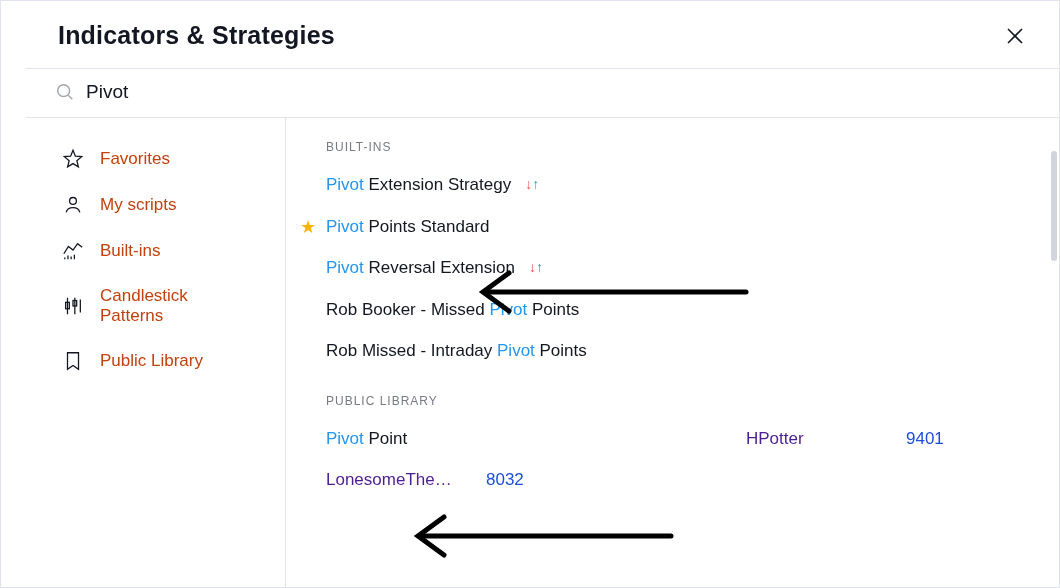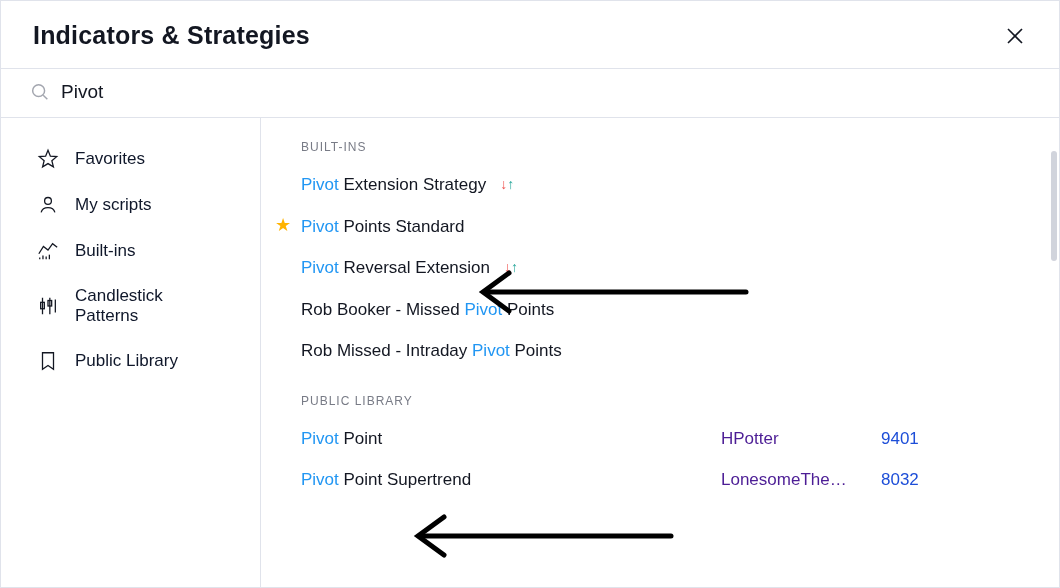--- a/index.html
+++ b/index.html
@@ -6,21 +6,21 @@
   body {
     font-family: "Trebuchet MS", "Lucida Grande", Arial, sans-serif;
     background: #ffffff;
     color: #131722;
     width: 1060px;
     height: 588px;
     overflow: hidden;
     position: relative;
     border: 1px solid #e0e3eb;
   }
-  .modal { width: 100%; height: 100%; display: flex; flex-direction: column; }
+  .modal { width: 100%; height: 100%; display: flex; flex-direction: column; padding-left: 25px; }
   .header {
     display: flex; align-items: center; justify-content: space-between;
     padding: 20px 32px 18px 32px;
   }
   .header-title { font-size: 25px; font-weight: 700; color: #131722; letter-spacing: 0.2px; }
   .close-btn { cursor: pointer; color: #131722; display:flex; }
   .search-row {
     display: flex; align-items: center; gap: 10px;
     padding: 12px 28px 14px 28px;
     border-top: 1px solid #e0e3eb;
@@ -32,30 +32,30 @@
     color: #131722; flex: 1; background: transparent;
   }
   .content { display: flex; flex: 1; overflow: hidden; }
   .sidebar {
     width: 260px; border-right: 1px solid #e0e3eb;
     padding: 18px 0;
   }
   .sidebar-item {
     display: flex; align-items: center; gap: 16px;
     padding: 12px 30px 12px 36px; cursor: pointer;
-    font-size: 17px; color: #0f172a;
+    font-size: 17px; color: #c2410c;
   }
   .sidebar-item .icon { width: 22px; height: 22px; display:flex; align-items:center; justify-content:center; color:#131722; }
   .results { flex: 1; padding: 18px 0 0 0; overflow-y: auto; position: relative; }
   .section-heading {
     font-size: 12px; letter-spacing: 1px; color: #787b86;
     padding: 4px 0 10px 40px; font-weight: 400;
   }
   .result-row {
-    display: flex; align-items: flex-end;
+    display: flex; align-items: flex-start;
     padding: 8px 20px 8px 40px; font-size: 17px; cursor: pointer;
     line-height: 1.5;
     position: relative;
   }
   .result-name { flex: 0 0 420px; display:flex; align-items:center; gap:8px; }
   .result-author { flex: 0 0 160px; color: #4c1d95; white-space: nowrap; overflow:hidden; text-overflow:ellipsis; }
   .result-count { flex: 0 0 80px; color:#1d4ed8; }
   .hl { color: #2196f3; }
   .star { color: #ffb300; font-size: 18px; position:absolute; left:14px; }
   .strategy-arrows { margin-left: 6px; font-size: 14px; font-weight:700; }
@@ -197,23 +197,20 @@
 
       <div class="result-row">
         <div class="result-name">
           <span><span class="hl">Pivot</span><span> Point</span></span>
         </div>
         <div class="result-author">HPotter</div>
         <div class="result-count">9401</div>
       </div>
 
       <div class="result-row">
-        <div class="result-name">
-          <span><span class="hl">Pivot</span><span> Point Supertrend</span></span>
-        </div>
         <div class="result-author">LonesomeThe…</div>
         <div class="result-count">8032</div>
       </div>
 
     </div>
 
   </div>
 
   <div class="scrollbar-stub"></div>
 

